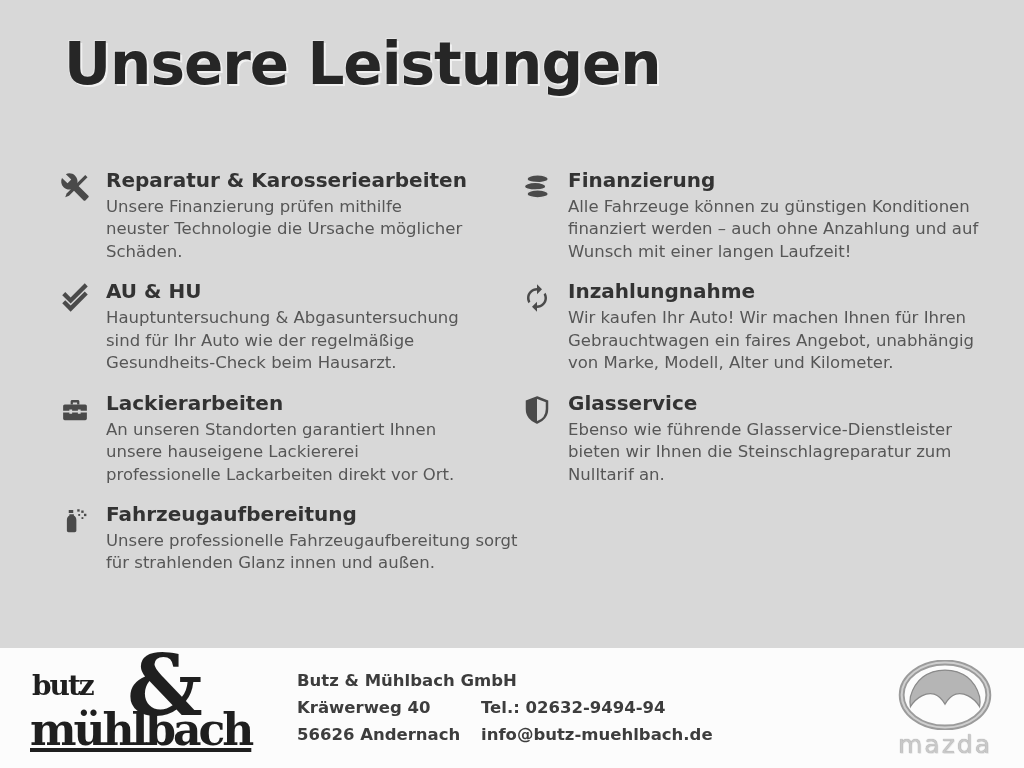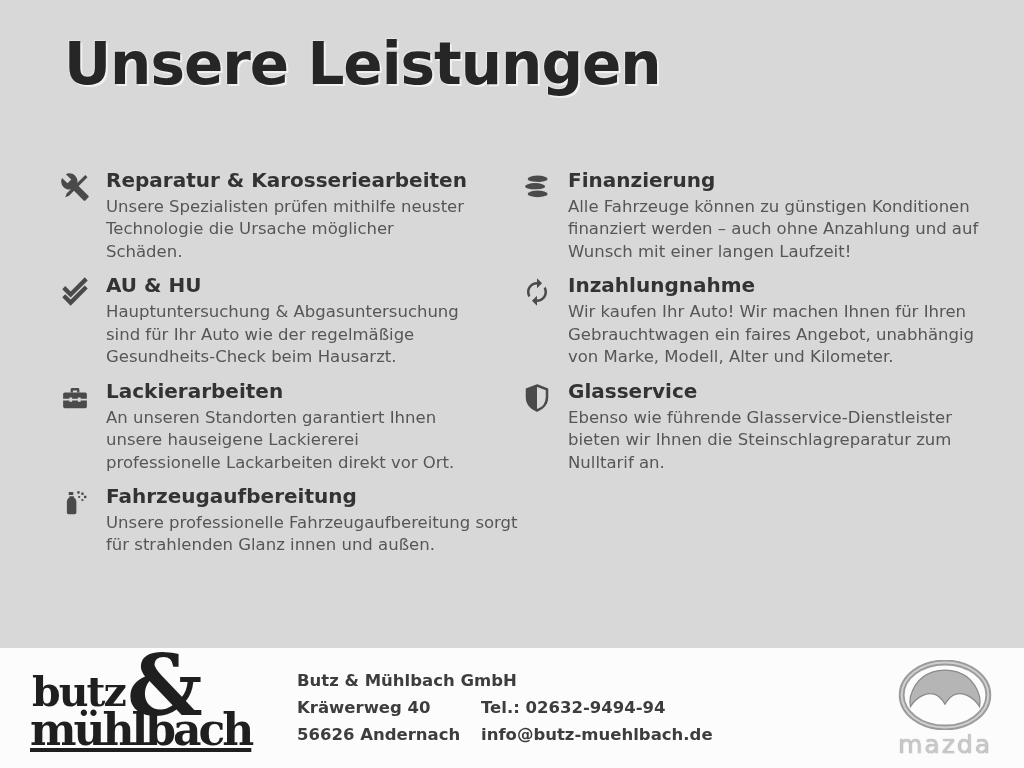--- a/index.html
+++ b/index.html
@@ -18,21 +18,21 @@
     text-shadow:2px 2px 0 rgba(255,255,255,.65), -1px -1px 0 rgba(255,255,255,.35);
   }
 
   
   .services{
     position:absolute;left:58px;top:168px;right:30px;
     display:grid;
     grid-template-columns:462px auto;
     grid-template-rows:repeat(4,auto);
     grid-auto-flow:column;
-    row-gap:10px;
+    row-gap:16px;
   }
   .item{display:flex;align-items:flex-start;}
   .item .icon{
     flex:0 0 34px;width:34px;height:34px;margin-top:2px;margin-right:14px;
     display:flex;align-items:center;justify-content:center;color:#4a4a4a;
   }
   .item .icon svg{width:30px;height:30px;display:block;}
   .itext h3{
     margin:0 0 4px 0;font-size:20px;font-weight:700;color:#333333;letter-spacing:0;
   }
@@ -44,21 +44,21 @@
 
   
   .footer{
     position:absolute;left:0;right:0;bottom:0;height:120px;background:#fcfcfc;
     display:flex;align-items:center;
   }
   .logo{
     position:relative;margin-left:30px;width:225px;height:104px;flex:0 0 auto;
     font-family:"DejaVu Serif","Liberation Serif",serif;color:#1f1f1f;
   }
-  .logo .l1{position:absolute;left:2px;top:16px;font-size:41px;font-weight:700;letter-spacing:-2px;line-height:1;}
+  .logo .l1{position:absolute;left:2px;top:16px;font-size:28px;font-weight:700;letter-spacing:-2px;line-height:1;}
   .logo .amp{position:absolute;left:97px;top:-12px;font-size:84px;font-weight:700;line-height:1;}
   .logo .l2{position:absolute;left:0px;top:52px;font-size:44px;font-weight:700;letter-spacing:-3px;line-height:1;text-decoration:underline;}
 
   .contact{
     margin-left:42px;display:grid;
     grid-template-columns:184px auto;
     column-gap:0;row-gap:1px;
     font-size:16.5px;font-weight:700;color:#3d3d3d;line-height:26px;
   }
   .contact .company{grid-column:1 / span 2;}
@@ -86,21 +86,21 @@
 
     <div class="item col-left">
       <span class="icon">
         <svg viewBox="0 0 24 24" fill="currentColor">
           <path d="M20.2 2.4 L22 4.2 L7.2 19 L4.2 20.2 L5.3 17.1 Z"></path>
           <path d="M22.7 19l-9.1-9.1c.9-2.3.4-5-1.5-6.9-2-2-5-2.4-7.4-1.3L9 6 6 9 1.6 4.7C.4 7.1.9 10.1 2.9 12.1c1.9 1.9 4.6 2.4 6.9 1.5l9.1 9.1c.4.4 1 .4 1.4 0l2.3-2.3c.5-.4.5-1.1.1-1.4z"></path>
         </svg>
       </span>
       <div class="itext">
         <h3>Reparatur &amp; Karosseriearbeiten</h3>
-        <p>Unsere Spezialisten prüfen mithilfe neuster Technologie die Ursache möglicher Schäden.</p>
+        <p>Unsere Finanzierung prüfen mithilfe neuster Technologie die Ursache möglicher Schäden.</p>
       </div>
     </div>
 
     <div class="item col-left">
       <span class="icon">
         <svg viewBox="0 0 24 24" fill="none" stroke="currentColor" stroke-width="3.4">
           <polyline points="3,8.5 8.5,14 21,1.5"></polyline>
           <polyline points="3,15 8.5,20.5 21,8"></polyline>
         </svg>
       </span>

